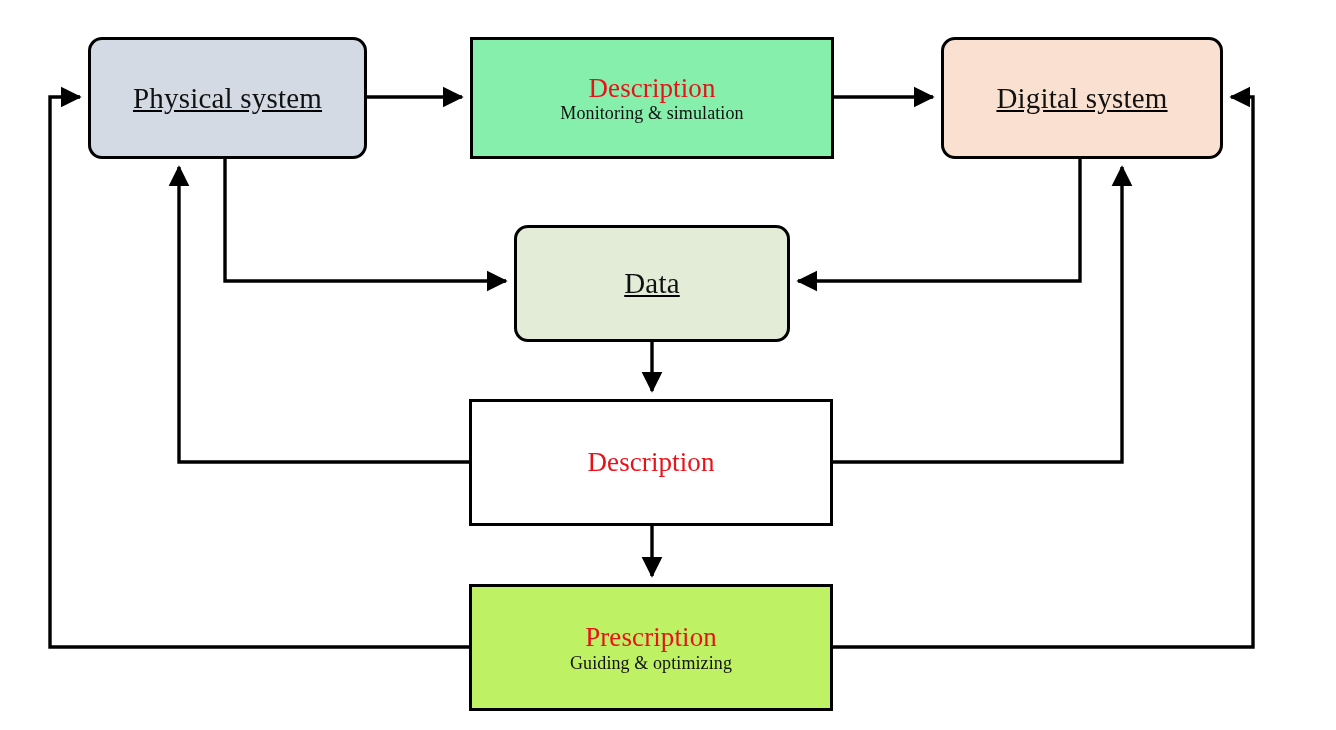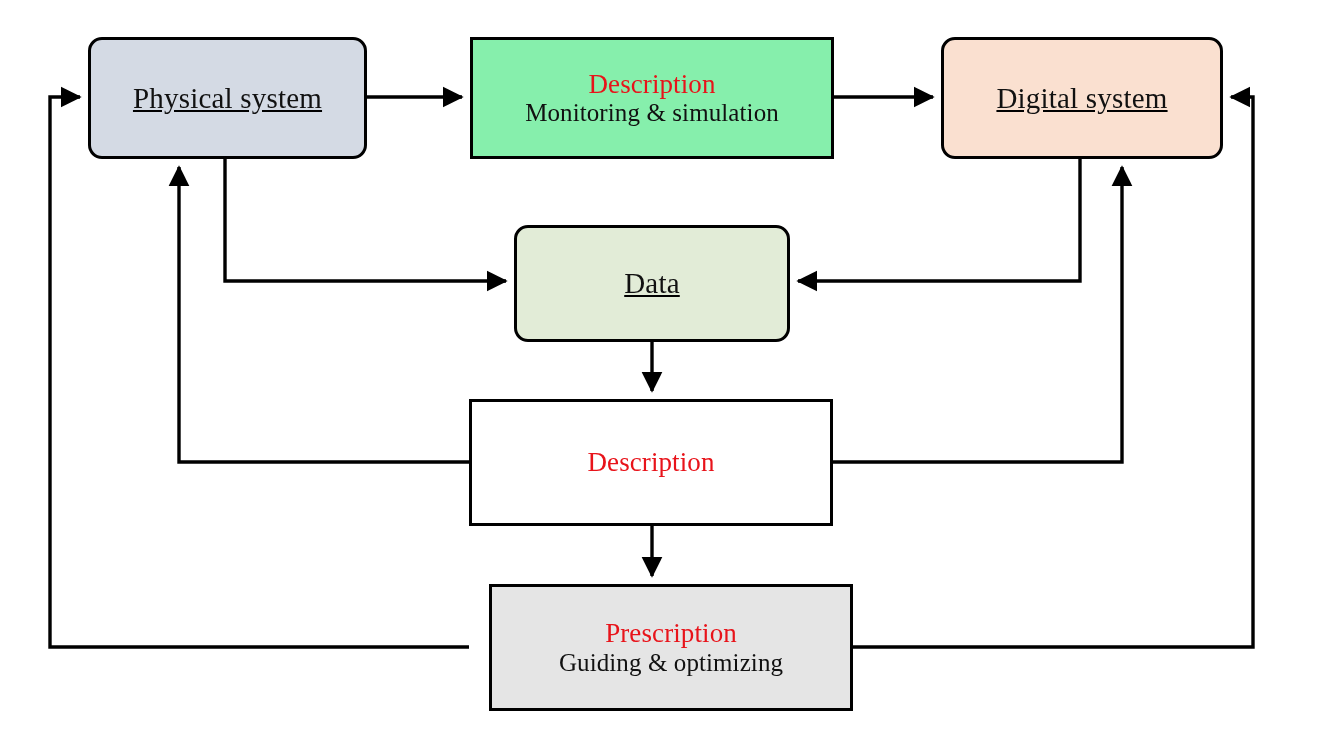--- a/index.html
+++ b/index.html
@@ -40,21 +40,21 @@
     line-height: 1.12;
   }
   .node.rounded { border-radius: 14px; text-decoration: underline; }
   .node .title {
     color: #e8131a;
     font-size: 27px;
     letter-spacing: 0.1px;
   }
   .node .subtitle {
     color: #111111;
-    font-size: 25px;
+    font-size: 18px;
     letter-spacing: 0.1px;
     font-family: Liberation Serif, serif;
   }
   .node .single {
     color: #111111;
     font-size: 29px;
     letter-spacing: 0.2px;
   }
   #physical-system {
     left: 88px; top: 37px; width: 279px; height: 122px;
@@ -71,22 +71,21 @@
   #data-block {
     left: 514px; top: 225px; width: 276px; height: 117px;
     background: #e2ecd7;
   }
   #prediction-block {
     left: 469px; top: 399px; width: 364px; height: 127px;
     background: #ffffff;
   }
   #prescription-block {
     left: 469px; top: 584px; width: 364px; height: 127px;
-    background: #e5e5e5;
-    margin-left: 20px;
+    background: #bef264;
   }
 </style>
 </head>
 <body>
 
 <div id="canvas">
 
   <svg id="wires" viewBox="0 0 1336 730" width="1336" height="730" xmlns="http://www.w3.org/2000/svg">
     <defs>
       <marker id="ah" viewBox="0 0 10 10" refX="9.2" refY="5" markerWidth="6.2" markerHeight="6.2" orient="auto-start-reverse">

